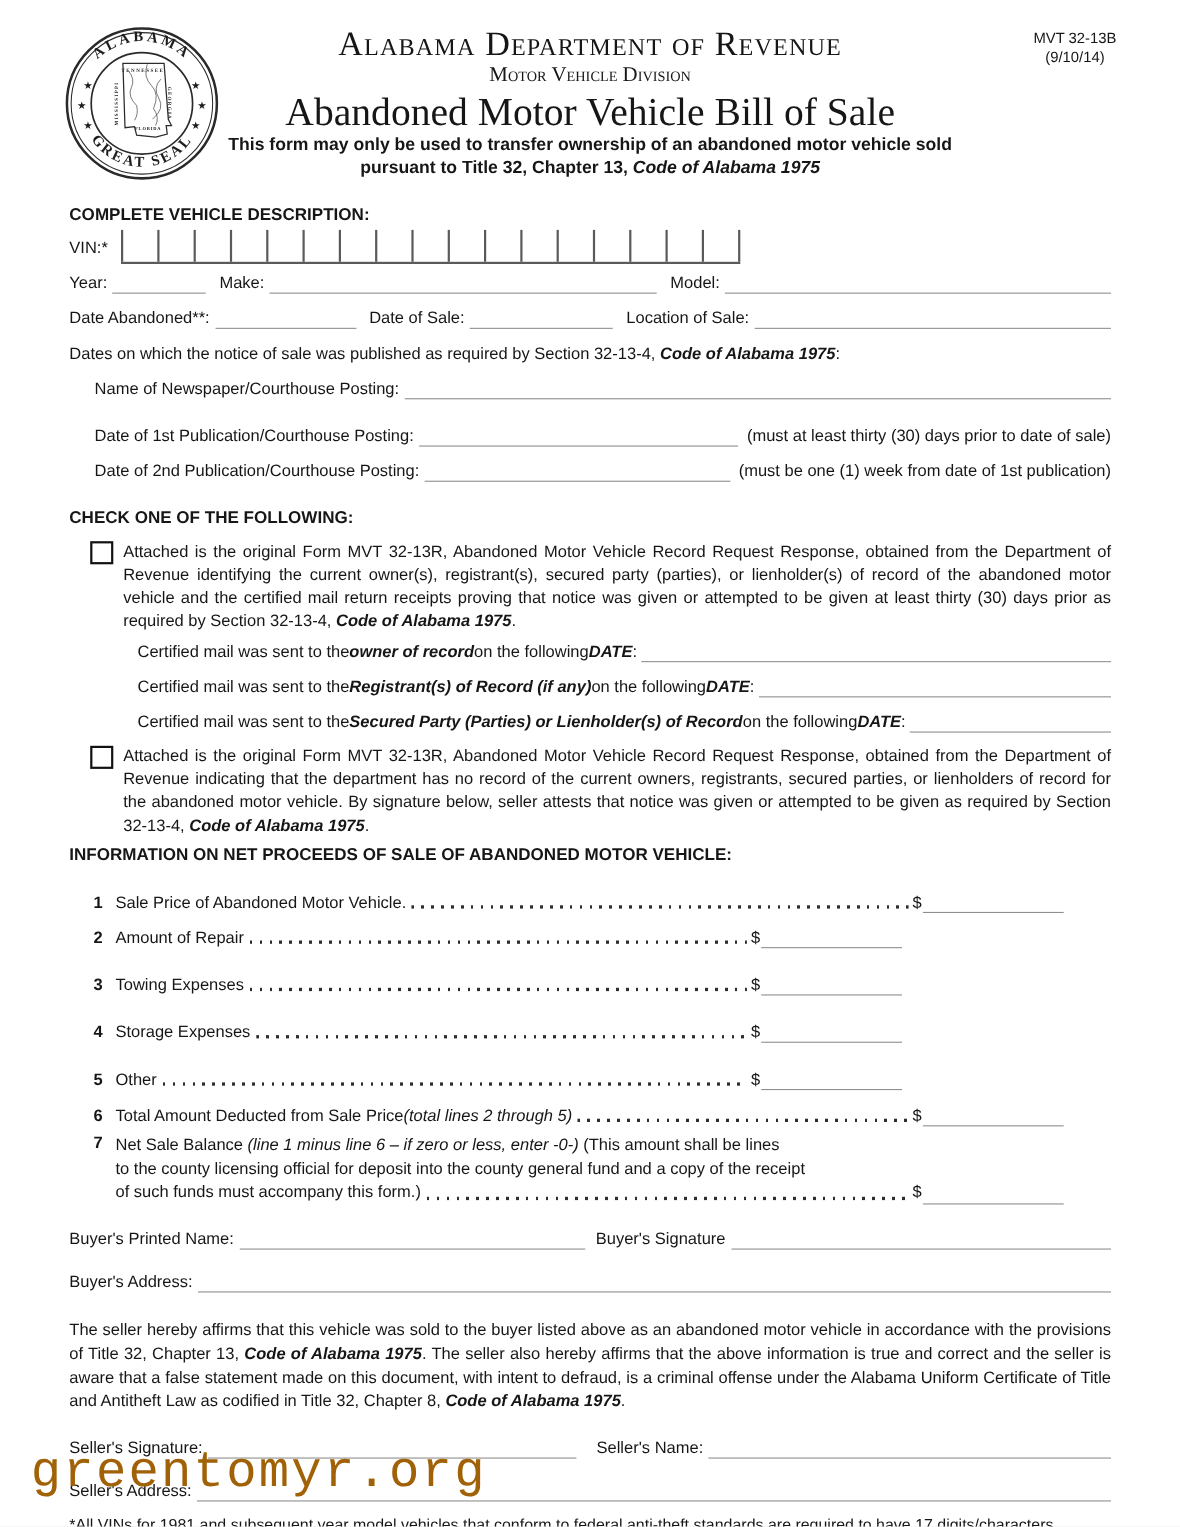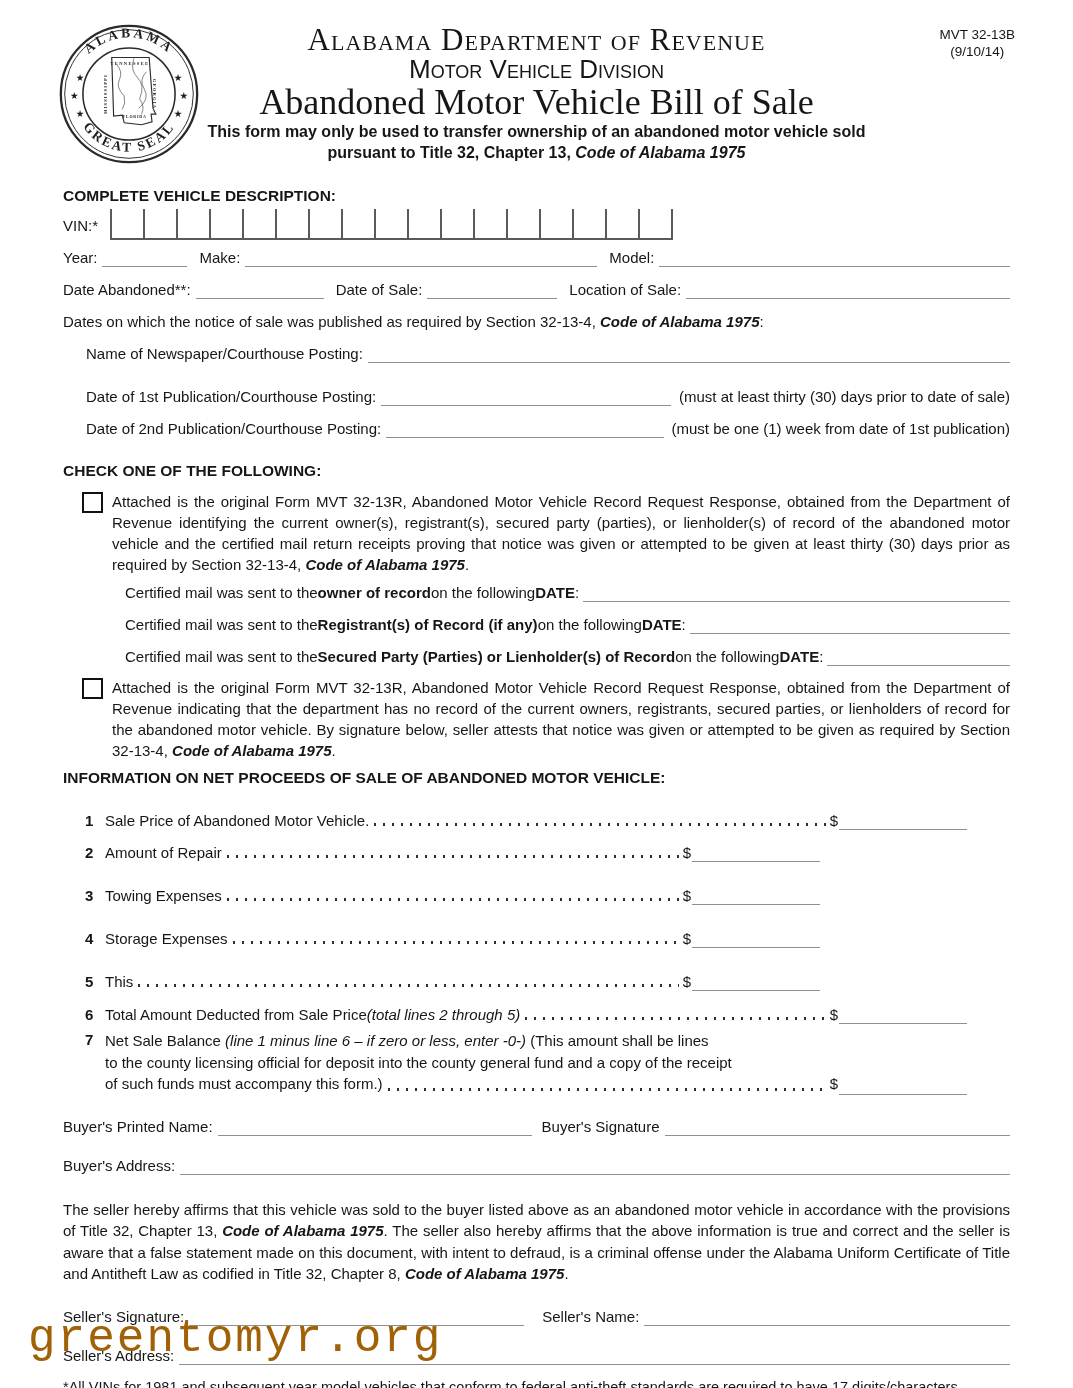--- a/index.html
+++ b/index.html
@@ -9,25 +9,25 @@
     background:#fff; color:#161616; overflow:hidden;
     font-family:"Liberation Sans", sans-serif; font-size:15px;
   }
   .content { padding:0 63px; }
 
   
   header { position:relative; padding-top:24px; text-align:center; }
   .seal-wrap { position:absolute; left:55px; top:22px; width:148px; height:144px; }
   .form-meta { position:absolute; right:58px; top:26px; text-align:center; font-size:13.5px; line-height:17px; }
   .agency { font-family:"Liberation Serif", serif; font-variant:small-caps; font-size:31px; line-height:32px; letter-spacing:1px; }
-  .division { font-family:Liberation Sans, sans-serif; font-variant:small-caps; font-size:26px; line-height:26px; }
+  .division { font-family:Liberation Serif, serif; font-variant:small-caps; font-size:19px; line-height:26px; }
   .form-title { font-family:"Liberation Serif", serif; font-size:36px; line-height:40px; font-weight:400; margin:0; }
   .instr { font-weight:bold; font-size:16px; line-height:20.5px; }
   .bi { font-weight:bold; font-style:italic; }
-  .b { font-weight:bold; }
+  .b { font-weight:bold;font-style:italic; }
   .it { font-style:italic; }
 
   
   .sec-heading { font-weight:bold; font-size:15.5px; line-height:18px; }
   .row { display:flex; align-items:flex-end; line-height:19px; }
   .lbl { white-space:nowrap; padding-right:5px; }
   .fl { border-bottom:1.8px solid #8f8f8f; height:17px; display:inline-block; }
   .grow { flex:1; }
 
   
@@ -260,21 +260,21 @@
     <div class="pr short mt12">
       <span class="num">4</span>
       <span>Storage Expenses </span>
       <span class="leader"></span>
       <span class="cur">$</span>
       <span class="dfl"></span>
     </div>
 
     <div class="pr short mt12">
       <span class="num">5</span>
-      <span>This</span>
+      <span>Other</span>
       <span class="leader"></span>
       <span class="cur">$</span>
       <span class="dfl"></span>
     </div>
 
     <div class="pr long mt14">
       <span class="num">6</span>
       <span>Total Amount Deducted from Sale Price </span>
       <span class="it">(total lines 2 through 5)</span>
       <span class="leader"></span>

